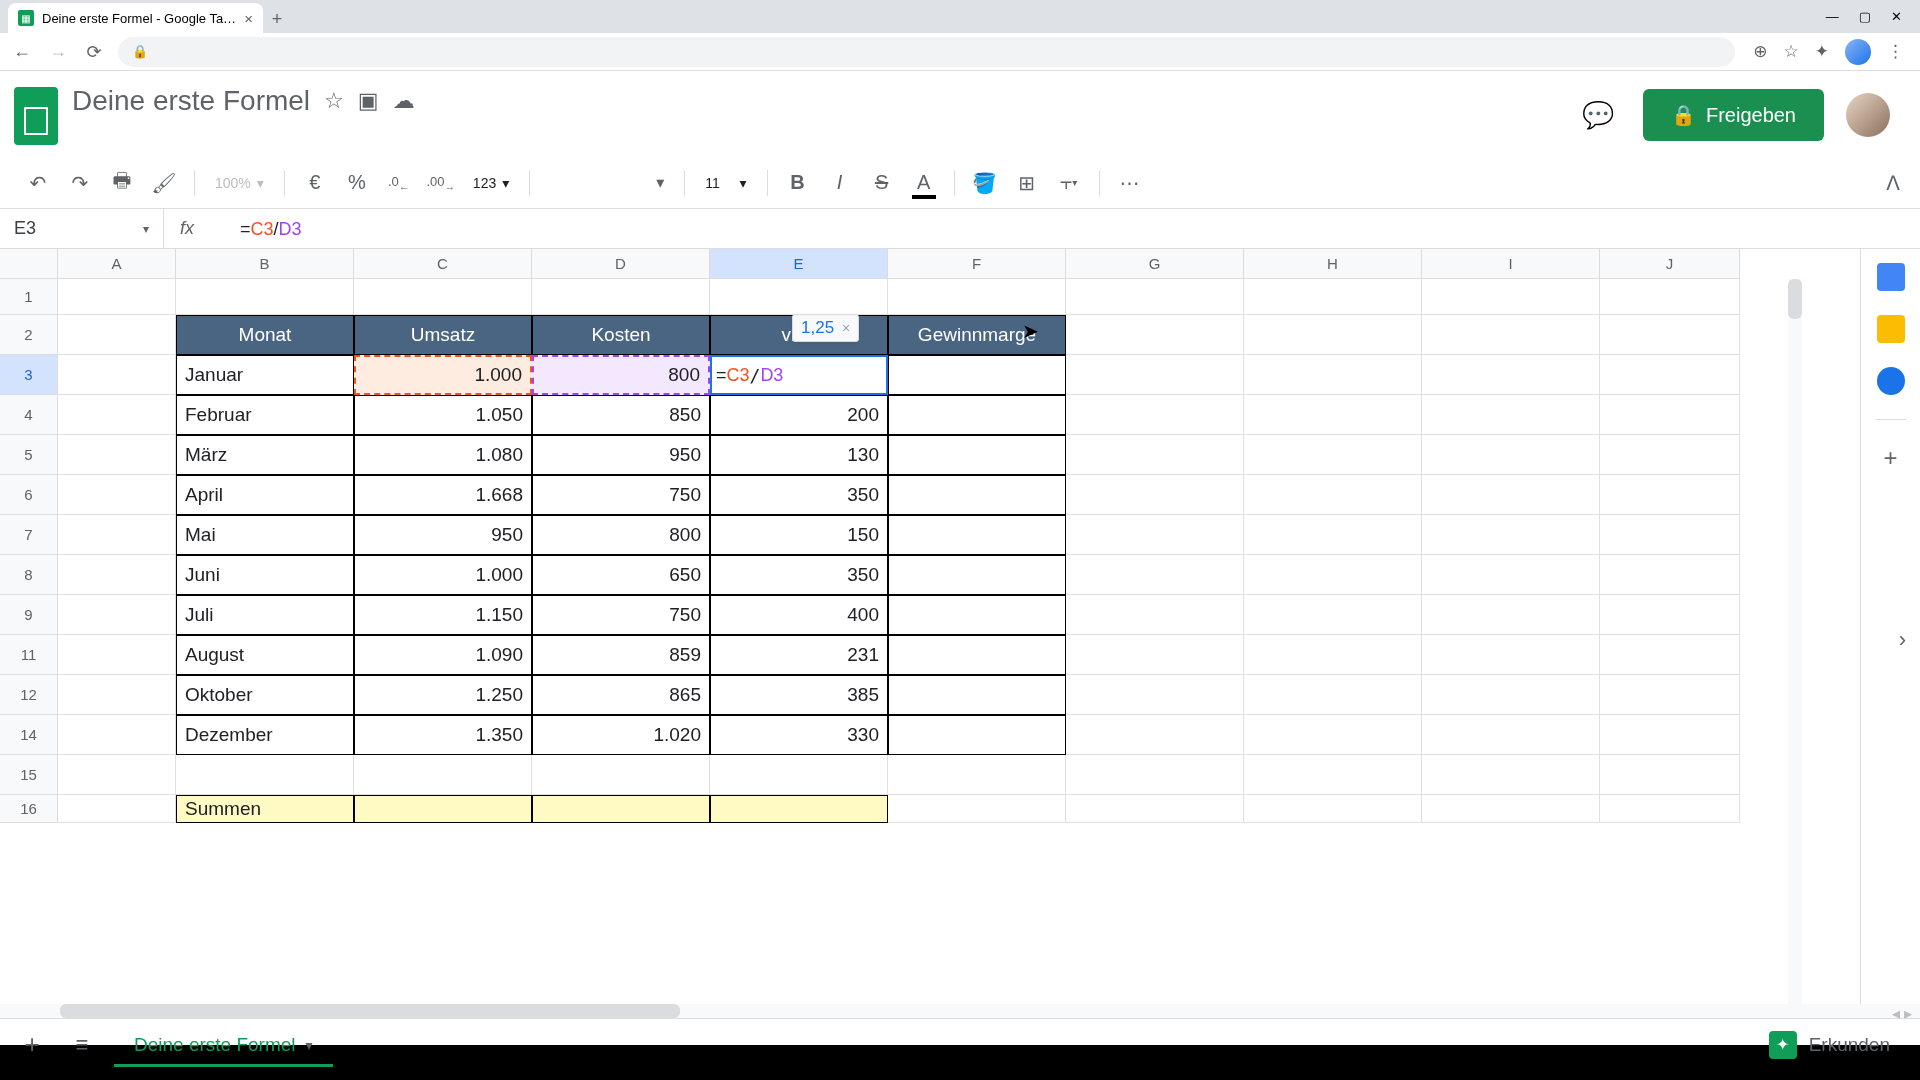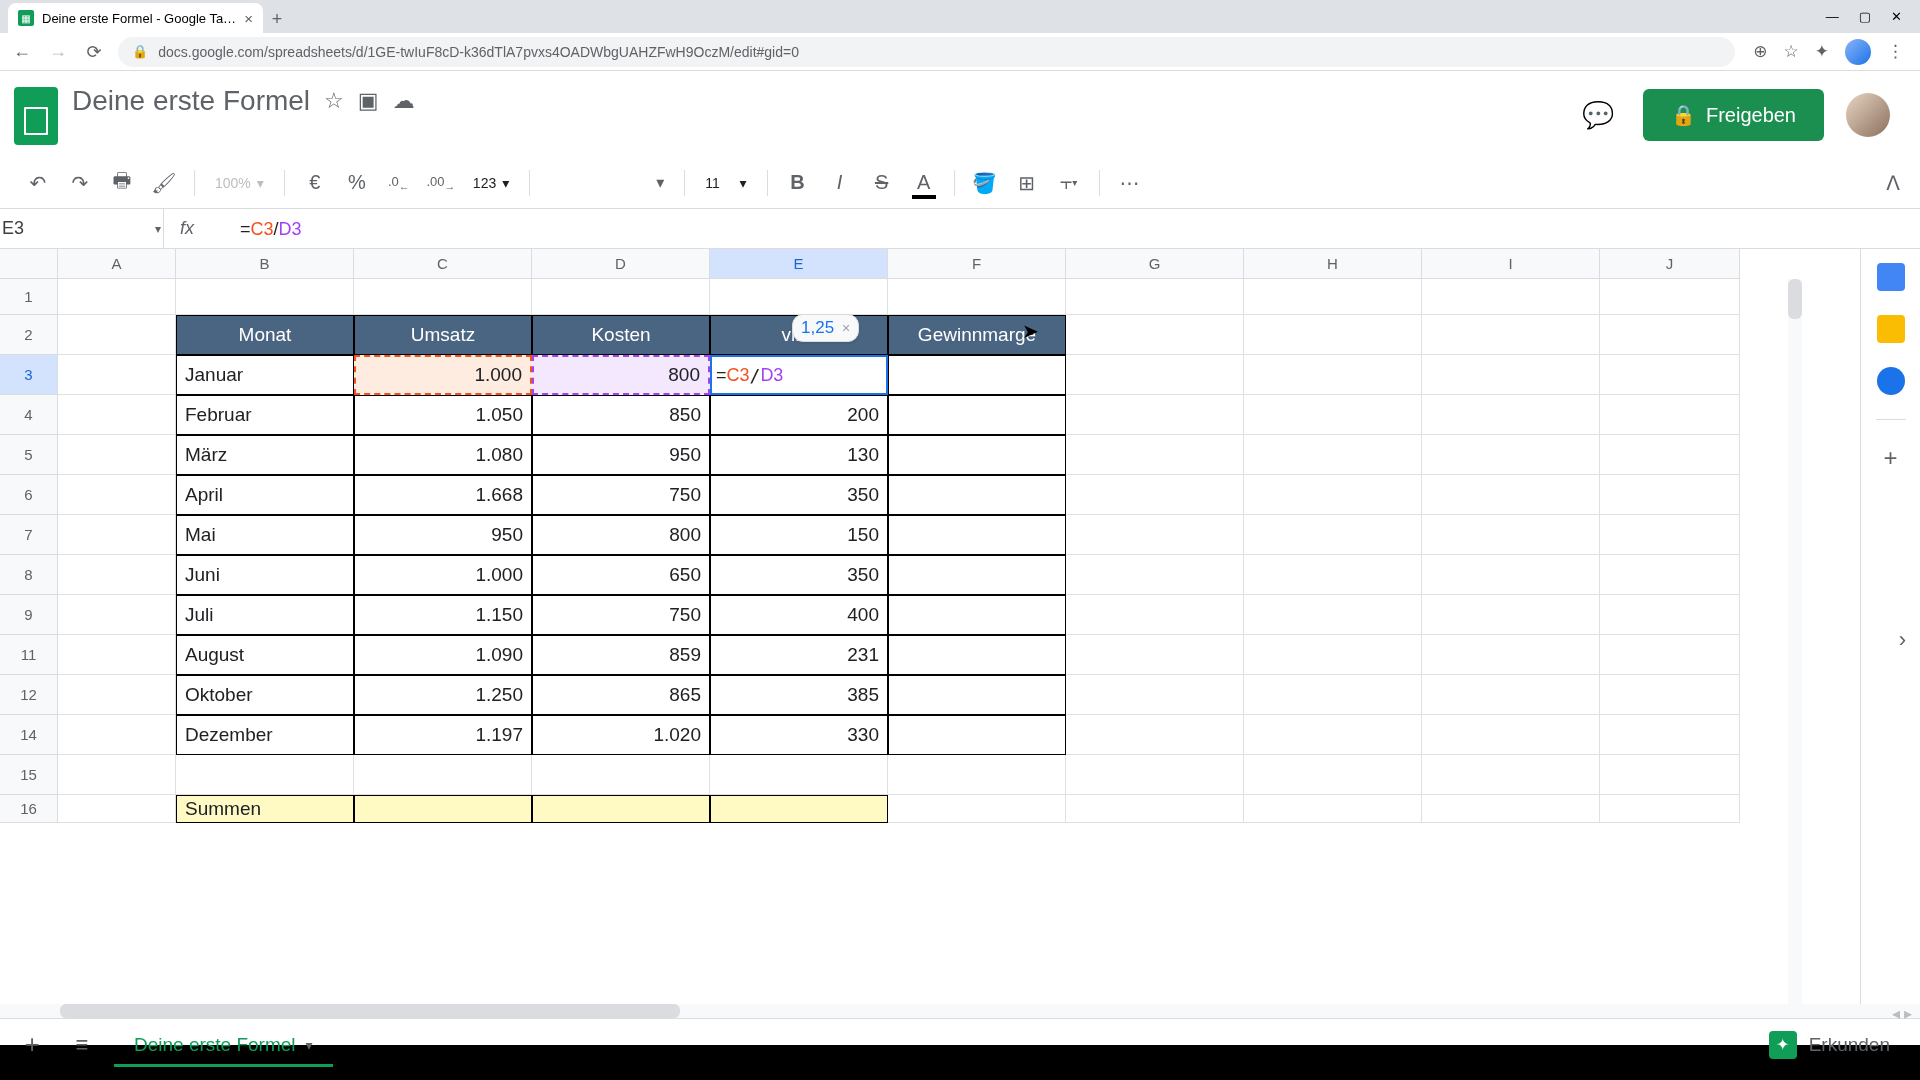--- a/index.html
+++ b/index.html
@@ -48,21 +48,21 @@
 .tool-sep { width: 1px; height: 26px; background: #dadce0; margin: 0 6px; }
 .tool-text { color: #bdbdbd; font-size: 14px; padding: 0 8px; cursor: pointer; display: flex; align-items: center; gap: 6px; }
 .tool-text.active { color: #202124; }
 .font-select { min-width: 130px; display: flex; align-items: center; justify-content: flex-end; padding: 0 8px; cursor: pointer; color: #5f6368; }
 .text-color { position: relative; }
 .text-color::after { content: ''; position: absolute; bottom: 2px; left: 6px; right: 6px; height: 4px; background: #000; }
 .toolbar-collapse { margin-left: auto; color: #5f6368; font-size: 20px; cursor: pointer; }
 
 
 .formula-row { height: 40px; display: flex; align-items: center; border-bottom: 1px solid #dadce0; }
-.name-box { width: 164px; padding: 0 2px; font-size: 18px; color: #3c4043; display: flex; align-items: center; justify-content: space-between; border-right: 1px solid #dadce0; height: 100%; }
+.name-box { width: 164px; padding: 0 14px; font-size: 18px; color: #3c4043; display: flex; align-items: center; justify-content: space-between; border-right: 1px solid #dadce0; height: 100%; }
 .fx-label { width: 46px; text-align: center; font-size: 18px; color: #5f6368; font-style: italic; }
 .formula-input { flex: 1; font-size: 18px; color: #202124; padding: 0 6px; font-family: 'Consolas', monospace; margin-left: 24px; }
 .formula-input .eq { color: #202124; }
 .formula-input .ref1 { color: #f4511e; }
 .formula-input .ref2 { color: #a142f4; }
 
 
 .grid-wrap { display: flex; height: calc(100% - 290px); position: relative; }
 .grid { flex: 1; position: relative; overflow: hidden; background: #fff; }
 .col-headers { display: flex; height: 30px; position: sticky; top: 0; }
@@ -81,21 +81,21 @@
 .cell.hdr { background: #4a6582; color: #fff; font-weight: 500; justify-content: center; border: 1px solid #000; }
 .cell.data-border { border: 1px solid #000; }
 .cell.summen { background: #fff9c4; border: 1px solid #000; font-weight: 500; }
 .cell.ref-c { background: #fdecdf; border: 2px dashed #f4511e !important; }
 .cell.ref-d { background: #f3e8fd; border: 2px dashed #a142f4 !important; }
 .cell.editing { border: 2px solid #1a73e8 !important; background: #fff; font-family: 'Consolas', monospace; font-size: 18px; padding: 0 4px; }
 .cell.editing .eq { color: #202124; }
 .cell.editing .ref1 { color: #f4511e; }
 .cell.editing .ref2 { color: #a142f4; }
 
-.formula-preview { position: absolute; background: #f8f9fa; border: 1px solid #dadce0; border-radius: 11px; padding: 3px 8px; font-size: 17px; color: #5f6368; font-family: 'Consolas', monospace; display: flex; align-items: center; gap: 8px; box-shadow: 0 1px 3px rgba(0,0,0,0.1); }
+.formula-preview { position: absolute; background: #f8f9fa; border: 1px solid #dadce0; border-radius: 3px; padding: 3px 8px; font-size: 17px; color: #5f6368; font-family: 'Consolas', monospace; display: flex; align-items: center; gap: 8px; box-shadow: 0 1px 3px rgba(0,0,0,0.1); }
 .formula-preview .val { color: #1a73e8; }
 .formula-preview .x { color: #9aa0a6; cursor: pointer; font-size: 14px; }
 
 .cursor-pointer { position: absolute; font-size: 20px; color: #000; }
 
 .side-panel { width: 60px; border-left: 1px solid #dadce0; display: flex; flex-direction: column; align-items: center; padding-top: 14px; gap: 24px; }
 .side-icon { width: 28px; height: 28px; border-radius: 4px; cursor: pointer; }
 .side-icon.cal { background: #4285f4; }
 .side-icon.keep { background: #fbbc04; }
 .side-icon.tasks { background: #1a73e8; border-radius: 50%; }
@@ -138,21 +138,20 @@
     <span>✕</span>
   </div>
 </div>
 
 <div class="browser-nav">
   <span class="nav-btn">←</span>
   <span class="nav-btn disabled">→</span>
   <span class="nav-btn">⟳</span>
   <div class="url-bar">
     <span class="lock">🔒</span>
-    <span class="url-path">docs.google.com/spreadsheets/d/1GE-twIuF8cD-k36dTlA7pvxs4OADWbgUAHZFwH9OczM/edit#gid=0</span>
   </div>
   <div class="nav-right">
     <span class="nav-icon">⊕</span>
     <span class="nav-icon">☆</span>
     <span class="nav-icon">✦</span>
     <div class="avatar-small"></div>
     <span class="nav-icon">⋮</span>
   </div>
 </div>
 
@@ -394,21 +393,21 @@
             <div class="cell colF data-border "></div>
             <div class="cell colG "></div>
             <div class="cell colH "></div>
             <div class="cell colI "></div>
             <div class="cell colJ "></div>
           </div>
           <div class="row">
             <div class="row-h ">14</div>
             <div class="cell colA "></div>
             <div class="cell colB data-border ">Dezember</div>
-            <div class="cell colC data-border num ">1.197</div>
+            <div class="cell colC data-border num ">1.350</div>
             <div class="cell colD data-border num ">1.020</div>
             <div class="cell colE data-border num ">330</div>
             <div class="cell colF data-border "></div>
             <div class="cell colG "></div>
             <div class="cell colH "></div>
             <div class="cell colI "></div>
             <div class="cell colJ "></div>
           </div>
           <div class="row">
             <div class="row-h">15</div>

